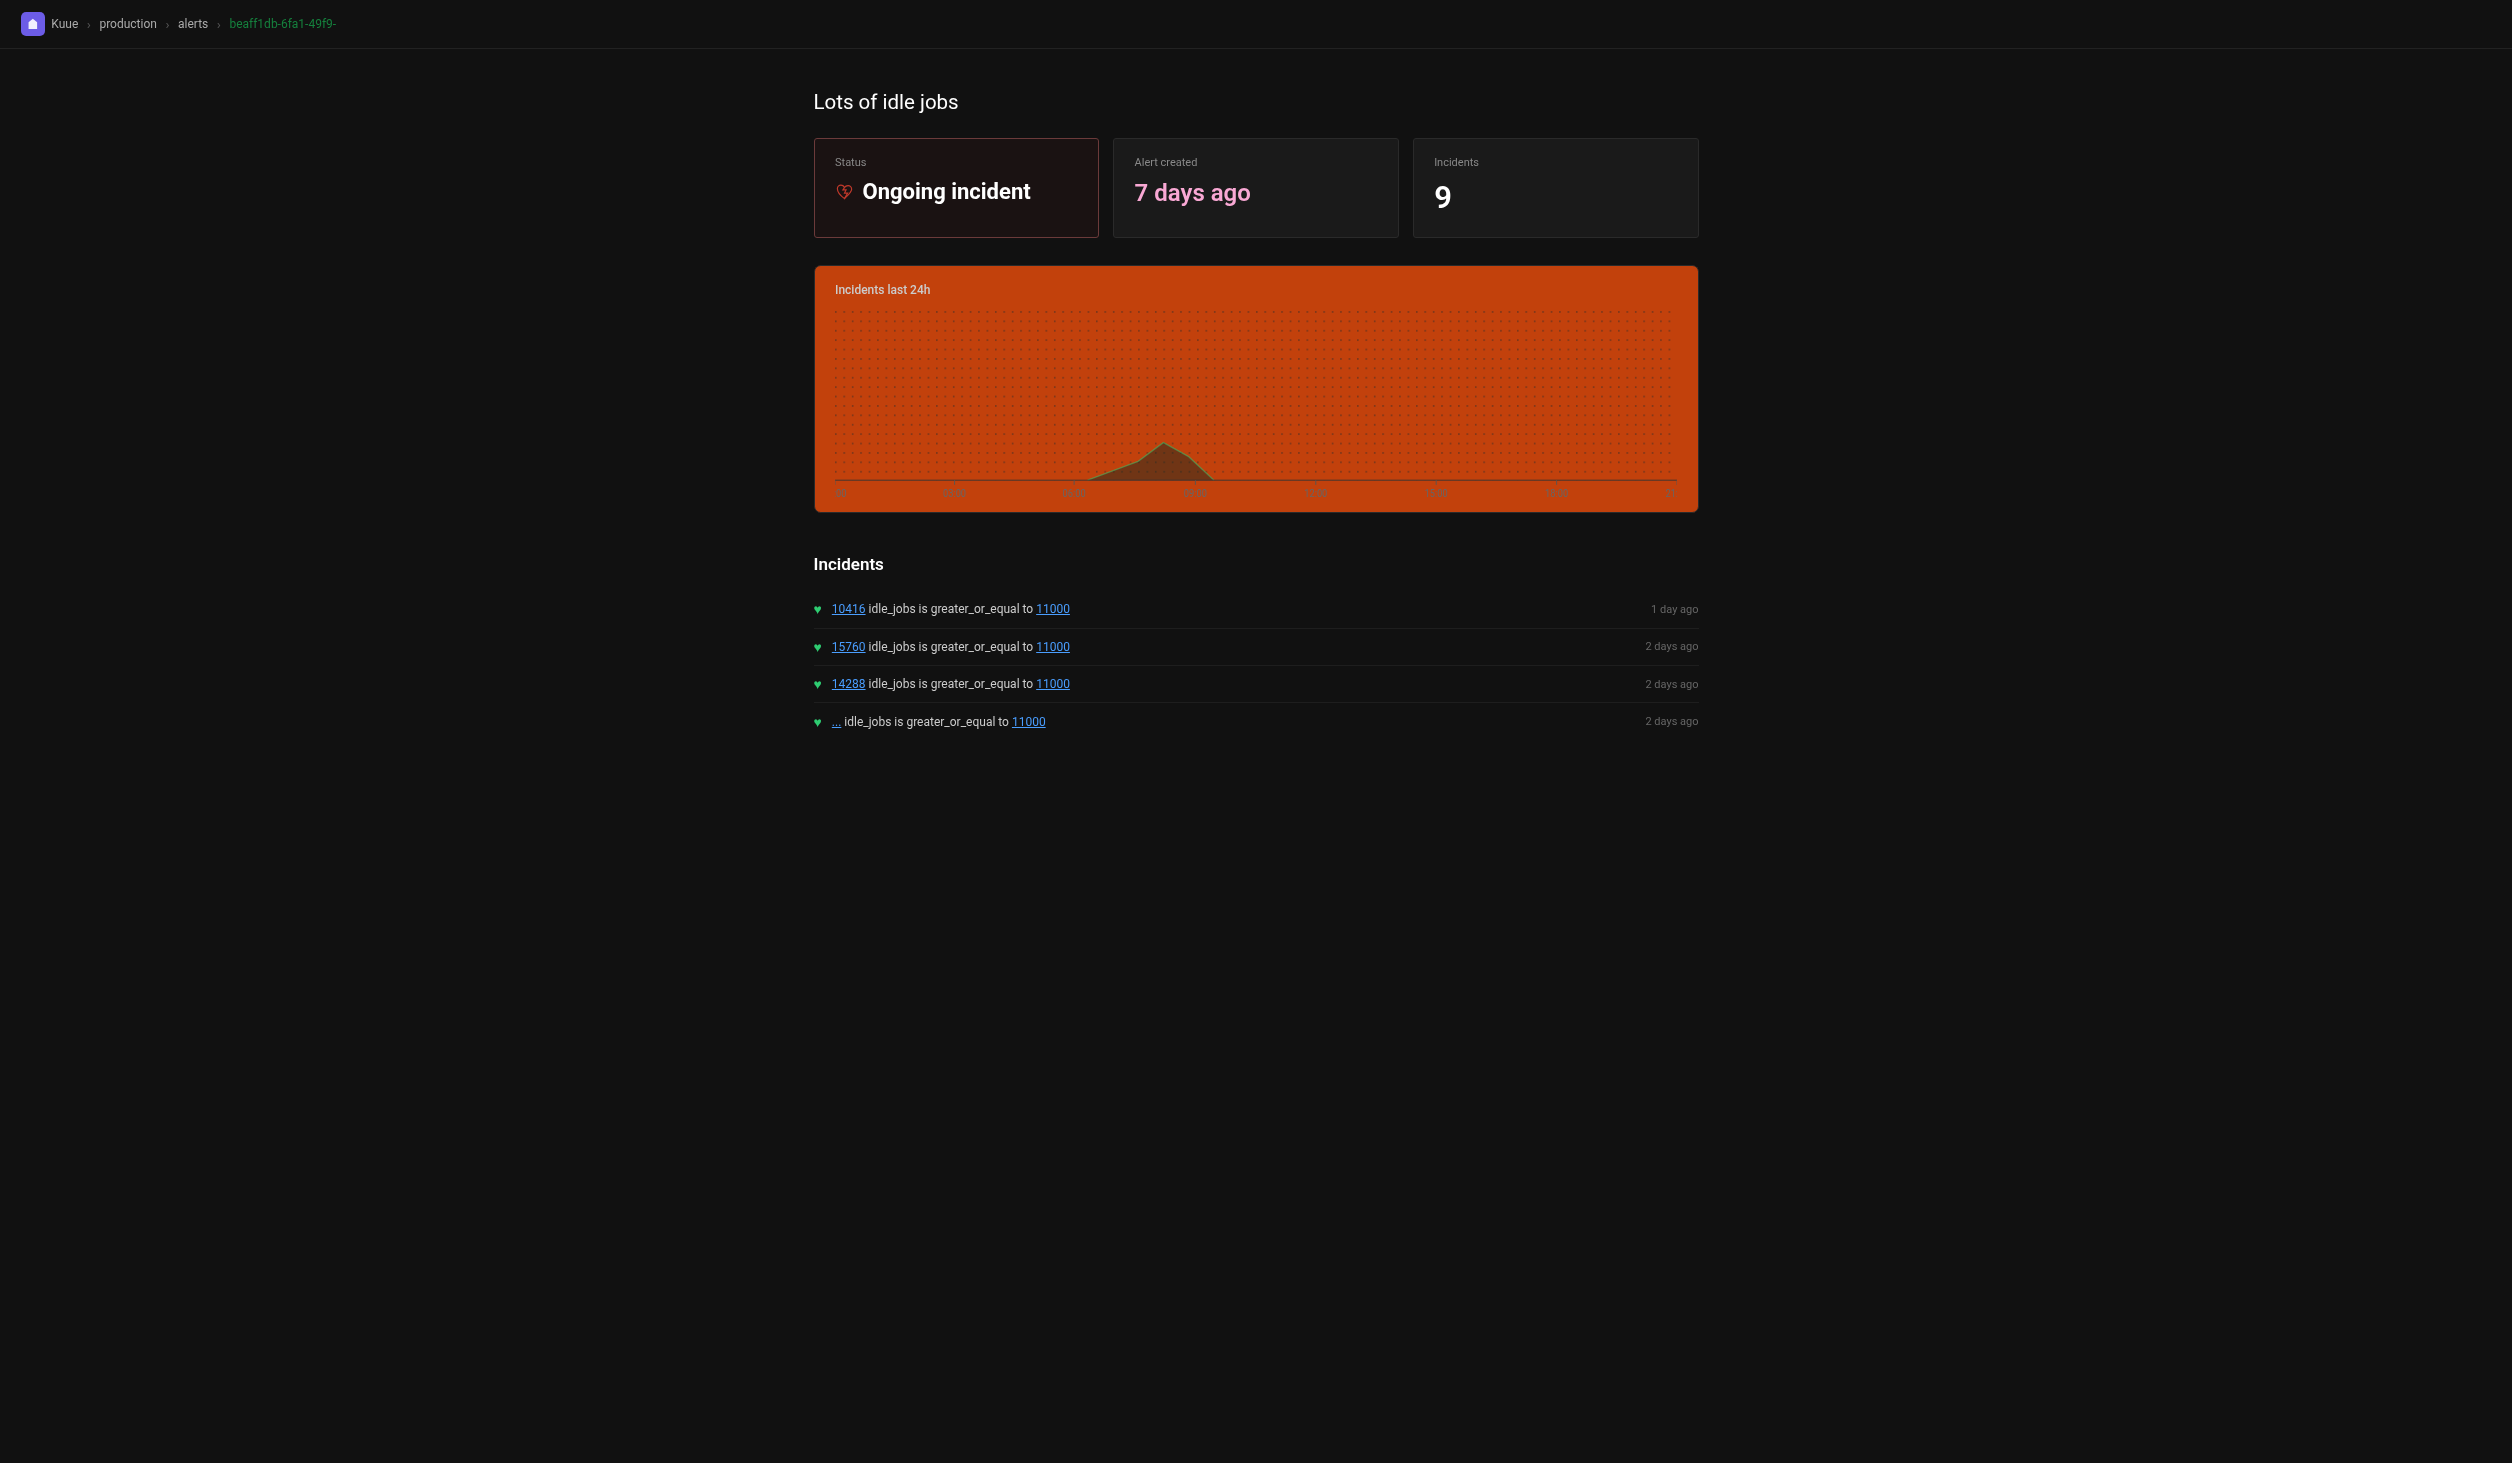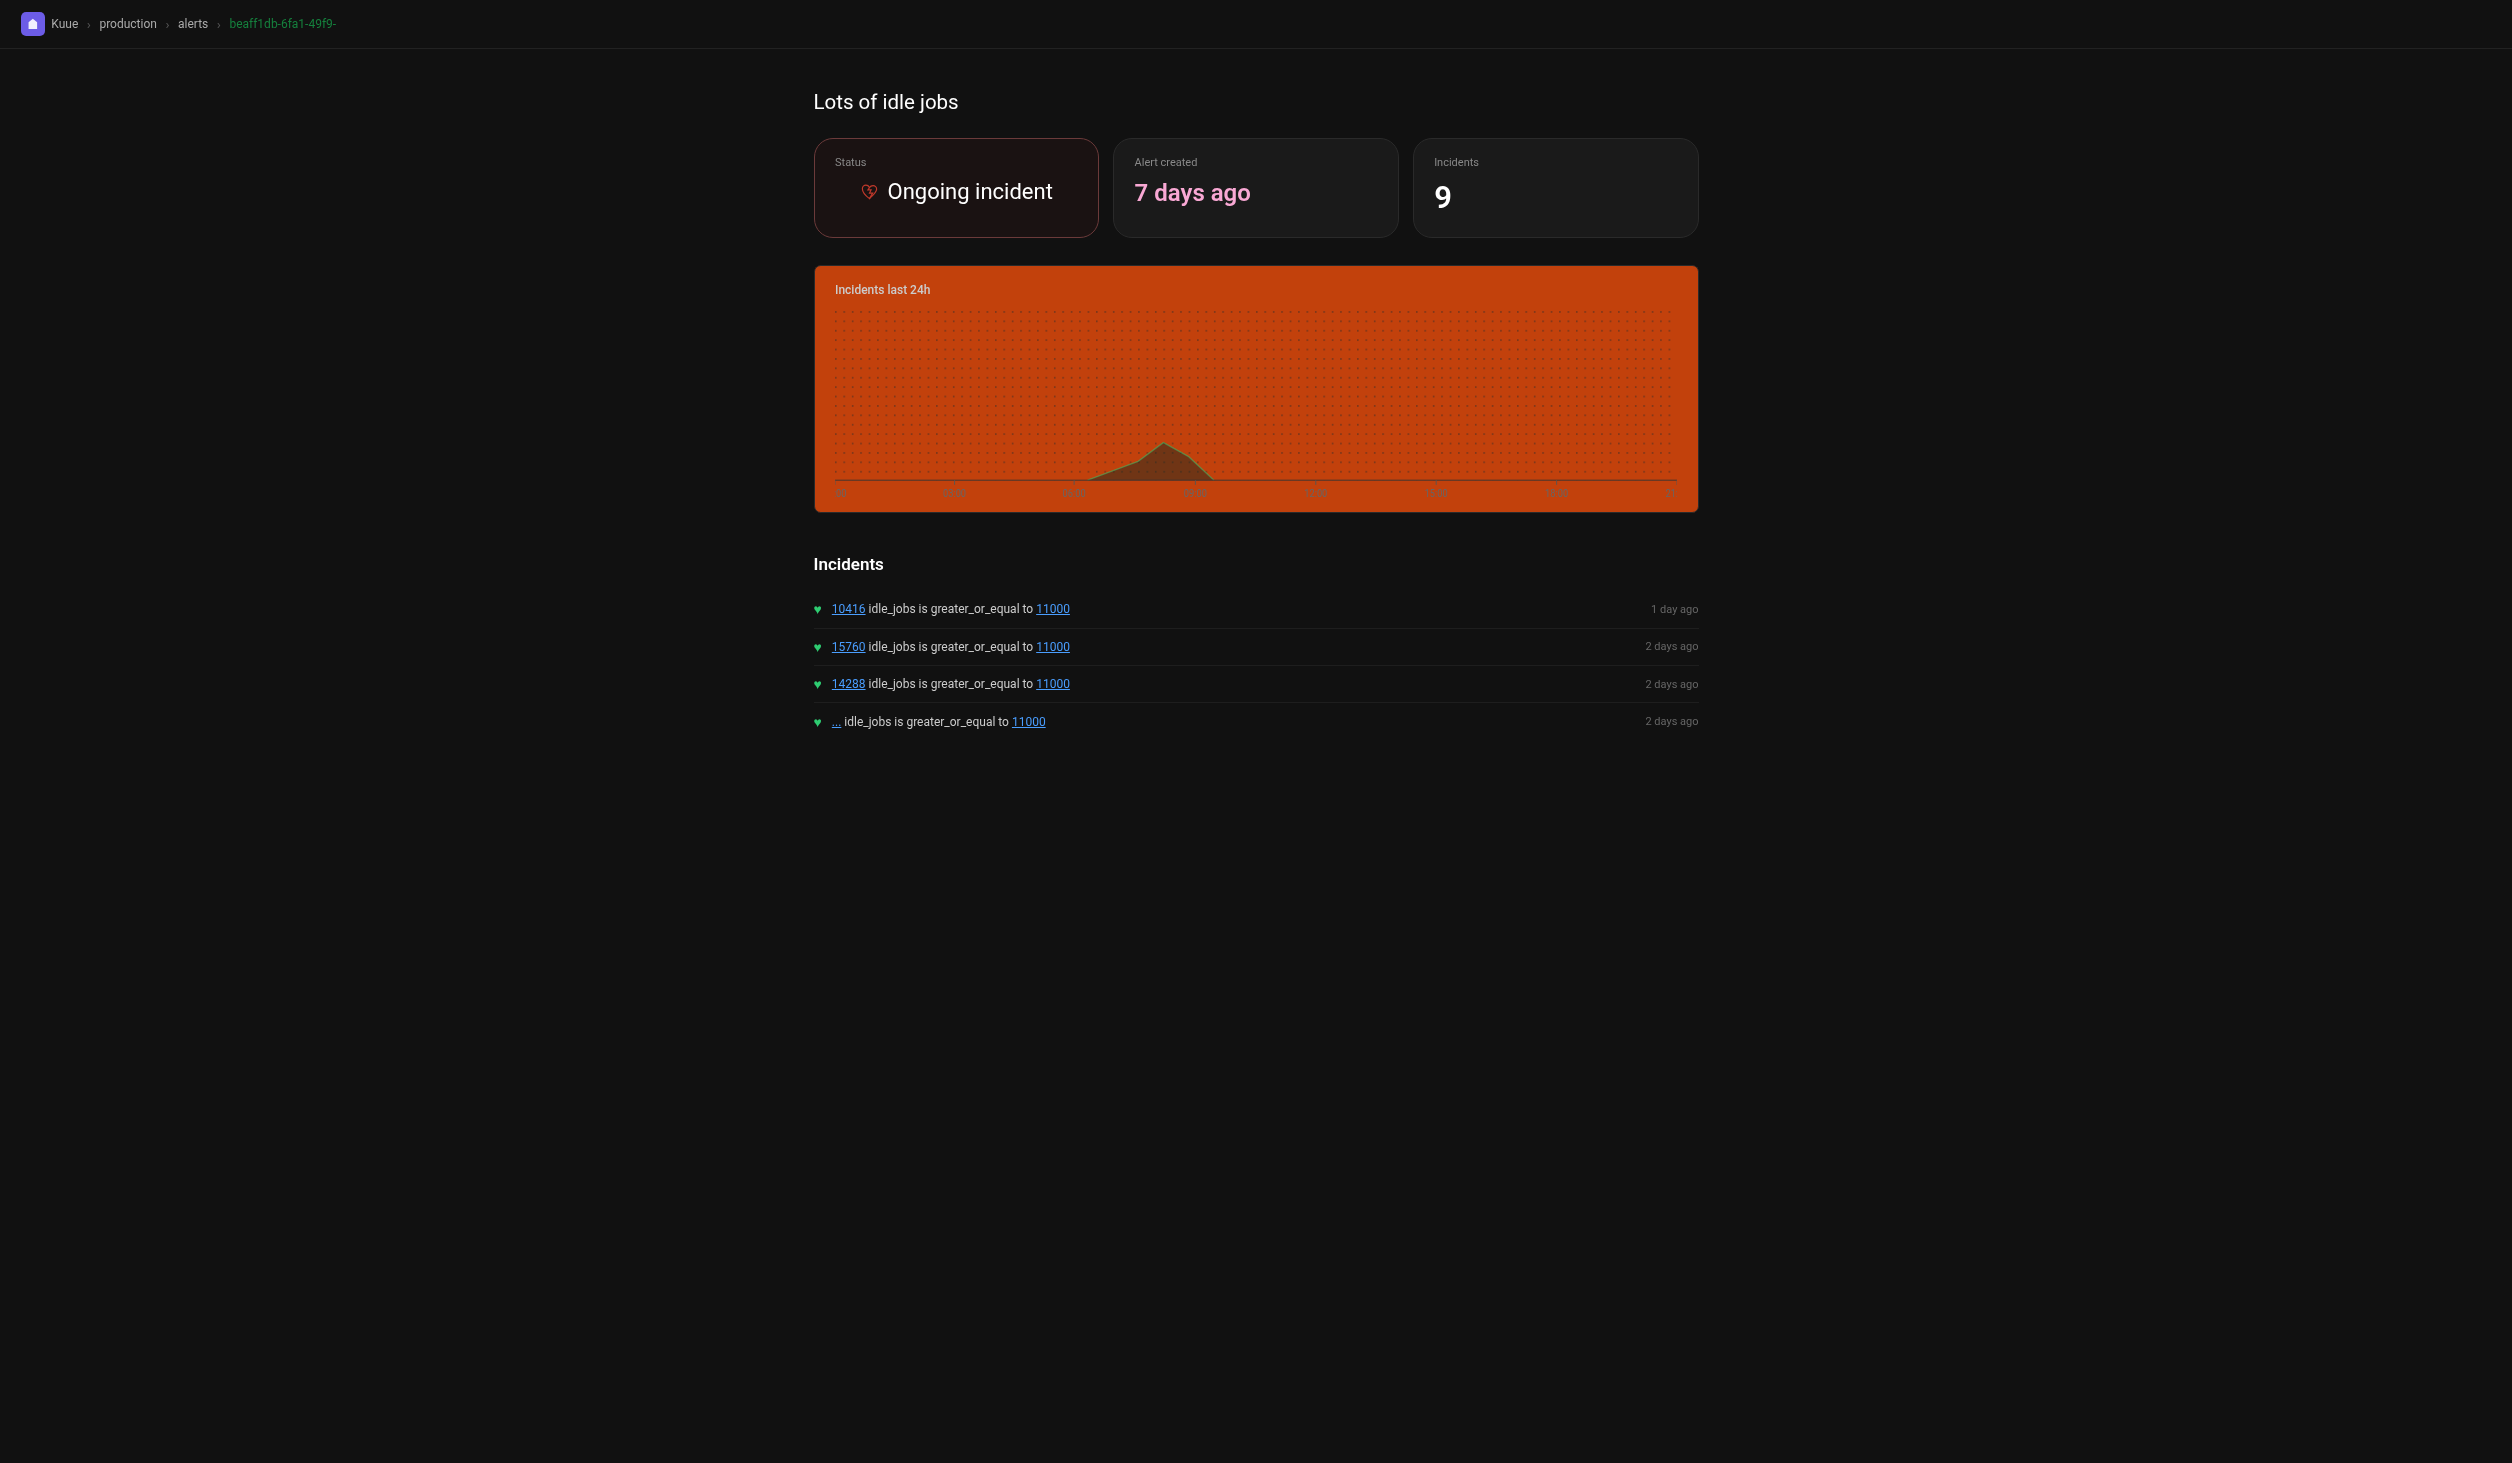--- a/index.html
+++ b/index.html
@@ -77,21 +77,21 @@
     .cards-row {
       display: grid;
       grid-template-columns: 1fr 1fr 1fr;
       gap: 13.7px;
       margin-bottom: 27px;
     }
 
     .card {
       background: #1a1a1a;
       border: 0.9px solid #2a2a2a;
-      border-radius: 19px;
+      border-radius: 3px;
       padding: 17px 20.5px 20.5px;
     }
 
     .card-status {
       border: 0.9px solid #6b3a3a;
       background: #1a1212;
     }
 
     .card-label {
       font-size: 11px;
@@ -105,23 +105,22 @@
       font-weight: 600;
       color: #ffffff;
       line-height: 1.2;
     }
 
     .status-value {
       display: flex;
       align-items: center;
       gap: 8.5px;
       font-size: 22px;
-      font-weight: 400;
+      font-weight: 700;
       color: #ffffff;
-      justify-content: center;
     }
 
     .status-icon {
       color: #c0392b;
       font-size: 19px;
       display: flex;
       align-items: center;
     }
 
     .alert-created-value {

